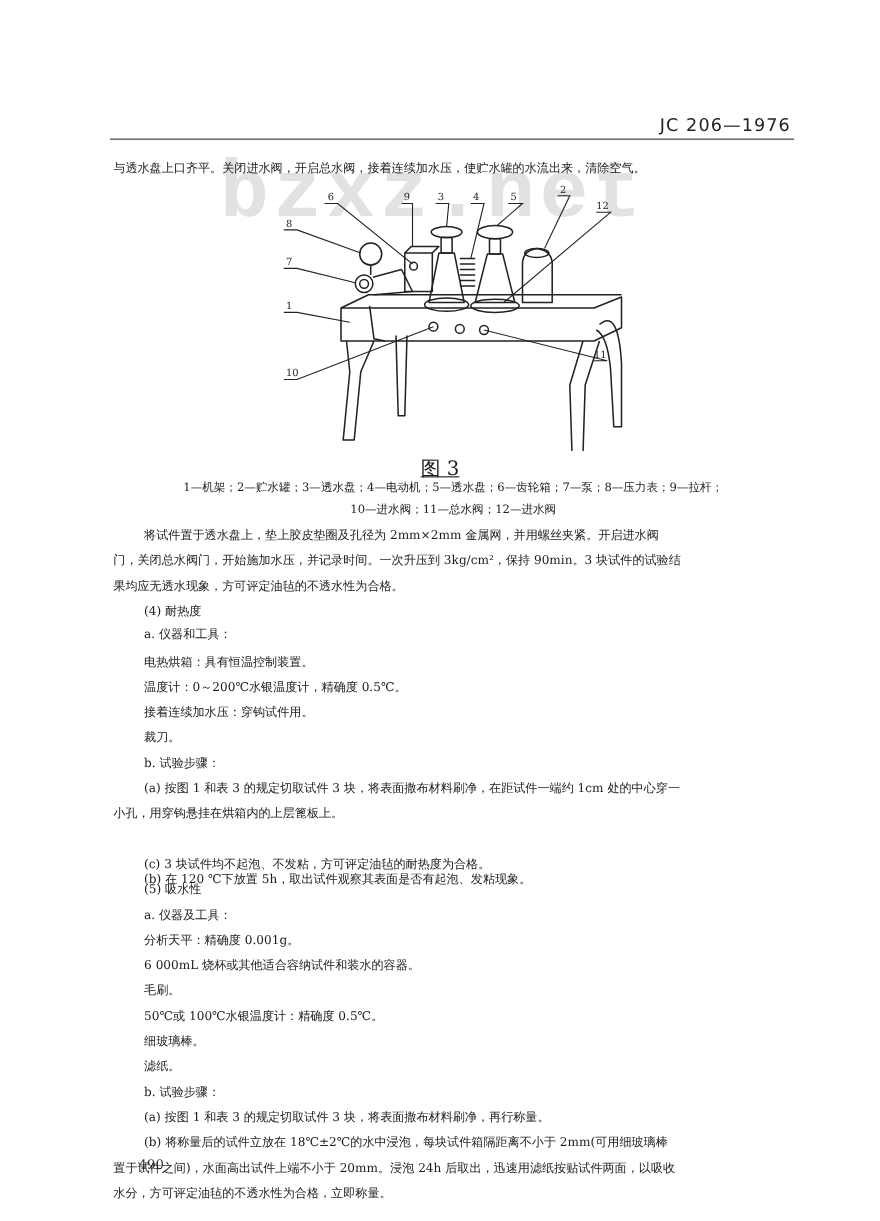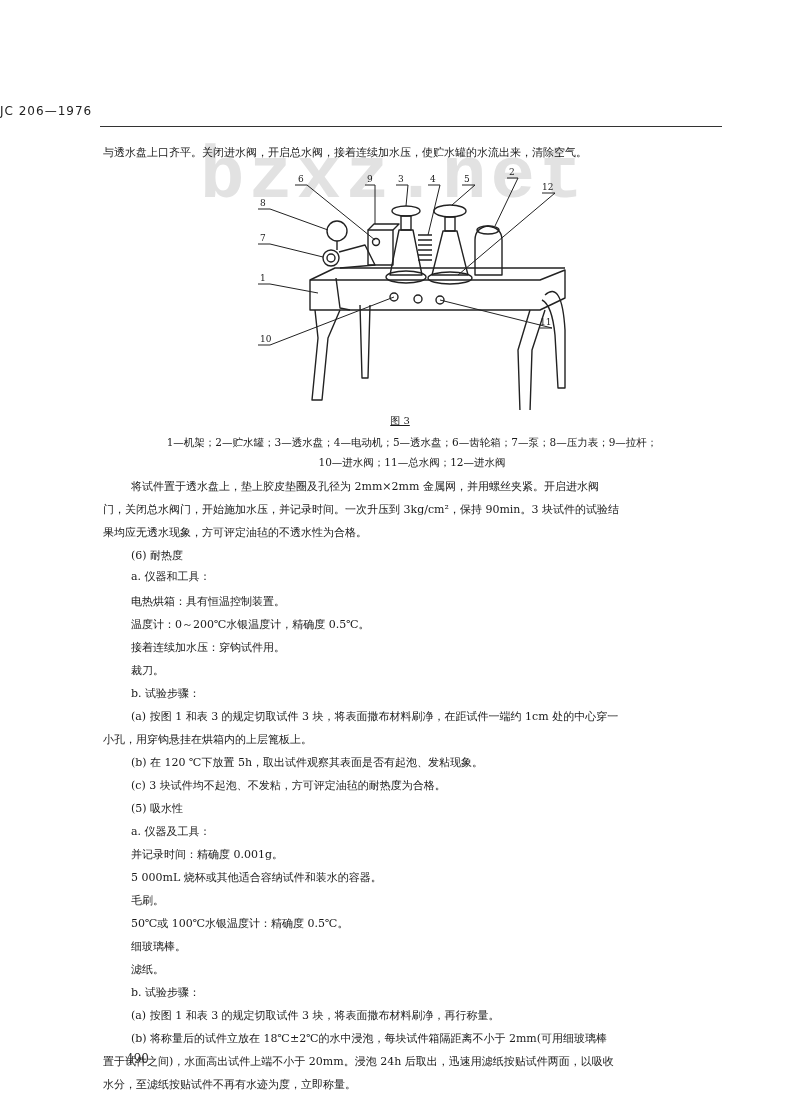--- a/index.html
+++ b/index.html
@@ -3,22 +3,22 @@
 <meta charset="utf-8">
 <style>
   html, body { margin: 0; padding: 0; background: #ffffff; }
   body {
     width: 800px; height: 1110px; position: relative; overflow: hidden;
     font-family: "DejaVu Serif", "Liberation Serif", serif;
     color: #1a1a1a;
   }
   .header {
     position: absolute; left: 0; width: 719px; top: 104px;
-    text-align: left; font-family: "DejaVu Sans", "Liberation Sans", sans-serif;
-    font-size: 12px; letter-spacing: 1px; color: #222;
+    text-align: right; font-family: "DejaVu Sans", "Liberation Sans", sans-serif;
+    font-size: 16px; letter-spacing: 1px; color: #222;
   }
   .header-rule {
     position: absolute; left: 100px; width: 622px; top: 126px;
     height: 0; border-top: 1.5px solid #333;
   }
   .watermark {
     position: absolute; left: 200px; top: 140px;
     font-family: Liberation Mono, monospace;
     font-weight: bold; font-size: 74px; color: #e2e2e2;
     letter-spacing: 4px; line-height: 1; z-index: 0;
@@ -26,21 +26,21 @@
   .line {
     position: absolute; font-size: 11px; line-height: 1; white-space: nowrap; z-index: 2;
   }
   .l0 { left: 103px; }
   .l1 { left: 131px; }
   .figure {
     position: absolute; left: 200px; top: 160px; width: 380px; height: 250px; z-index: 1;
   }
   .fig-title {
     position: absolute; left: 0; width: 800px; top: 414px; text-align: center;
-    font-size: 10px; z-index: 2; text-decoration: underline;
+    font-size: 18px; z-index: 2; text-decoration: underline;
   }
   .legend {
     position: absolute; left: 12px; width: 800px; text-align: center;
     font-size: 10.5px; z-index: 2; white-space: nowrap;
   }
   .page-num {
     position: absolute; left: 126px; top: 1052px; font-size: 12px; color: #333;
   }
 </style>
 </head>
@@ -128,39 +128,39 @@
 </svg>
 
 <div class="fig-title">图 3</div>
 <div class="legend" style="top:436px">1—机架；2—贮水罐；3—透水盘；4—电动机；5—透水盘；6—齿轮箱；7—泵；8—压力表；9—拉杆；</div>
 <div class="legend" style="top:456px">10—进水阀；11—总水阀；12—进水阀</div>
 
 <div class="line l1" style="top:481px">将试件置于透水盘上，垫上胶皮垫圈及孔径为 2mm×2mm 金属网，并用螺丝夹紧。开启进水阀</div>
 <div class="line l0" style="top:504px">门，关闭总水阀门，开始施加水压，并记录时间。一次升压到 3kg/cm²，保持 90min。3 块试件的试验结</div>
 <div class="line l0" style="top:527px">果均应无透水现象，方可评定油毡的不透水性为合格。</div>
 
-<div class="line l1" style="top:550px">(6) 耐热度</div>
+<div class="line l1" style="top:550px">(4) 耐热度</div>
 <div class="line l1" style="top:571px">a. 仪器和工具：</div>
 <div class="line l1" style="top:596px">电热烘箱：具有恒温控制装置。</div>
 <div class="line l1" style="top:619px">温度计：0～200℃水银温度计，精确度 0.5℃。</div>
 <div class="line l1" style="top:642px">接着连续加水压：穿钩试件用。</div>
 <div class="line l1" style="top:665px">裁刀。</div>
 <div class="line l1" style="top:688px">b. 试验步骤：</div>
 <div class="line l1" style="top:711px">(a) 按图 1 和表 3 的规定切取试件 3 块，将表面撒布材料刷净，在距试件一端约 1cm 处的中心穿一</div>
 <div class="line l0" style="top:734px">小孔，用穿钩悬挂在烘箱内的上层篦板上。</div>
-<div class="line l1" style="top:757px">(b) 在 120 ℃下放置 5h，取出试件观察其表面是否有起泡、发粘现象。</div>
+<div class="line l1" style="top:794px">(b) 在 120 ℃下放置 5h，取出试件观察其表面是否有起泡、发粘现象。</div>
 <div class="line l1" style="top:780px">(c) 3 块试件均不起泡、不发粘，方可评定油毡的耐热度为合格。</div>
 
 <div class="line l1" style="top:803px">(5) 吸水性</div>
 <div class="line l1" style="top:826px">a. 仪器及工具：</div>
-<div class="line l1" style="top:849px">并记录时间：精确度 0.001g。</div>
-<div class="line l1" style="top:872px">5 000mL 烧杯或其他适合容纳试件和装水的容器。</div>
+<div class="line l1" style="top:849px">分析天平：精确度 0.001g。</div>
+<div class="line l1" style="top:872px">6 000mL 烧杯或其他适合容纳试件和装水的容器。</div>
 <div class="line l1" style="top:895px">毛刷。</div>
 <div class="line l1" style="top:918px">50℃或 100℃水银温度计：精确度 0.5℃。</div>
 <div class="line l1" style="top:941px">细玻璃棒。</div>
 <div class="line l1" style="top:964px">滤纸。</div>
 <div class="line l1" style="top:987px">b. 试验步骤：</div>
 <div class="line l1" style="top:1010px">(a) 按图 1 和表 3 的规定切取试件 3 块，将表面撒布材料刷净，再行称量。</div>
 <div class="line l1" style="top:1033px">(b) 将称量后的试件立放在 18℃±2℃的水中浸泡，每块试件箱隔距离不小于 2mm(可用细玻璃棒</div>
 <div class="line l0" style="top:1056px">置于试件之间)，水面高出试件上端不小于 20mm。浸泡 24h 后取出，迅速用滤纸按贴试件两面，以吸收</div>
-<div class="line l0" style="top:1079px">水分，至滤纸按贴试件不再有水迹为度，立即称量。</div>
+<div class="line l0" style="top:1079px">水分，方可评定油毡的不透水性为合格，立即称量。</div>
 
 <div class="page-num">490</div>
 
 </body></html>

